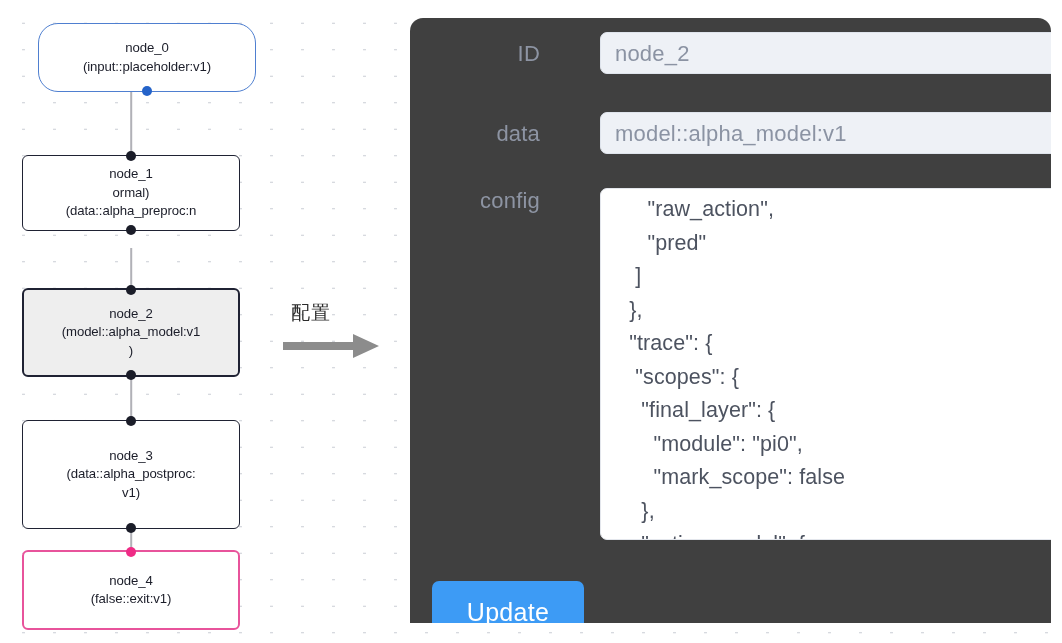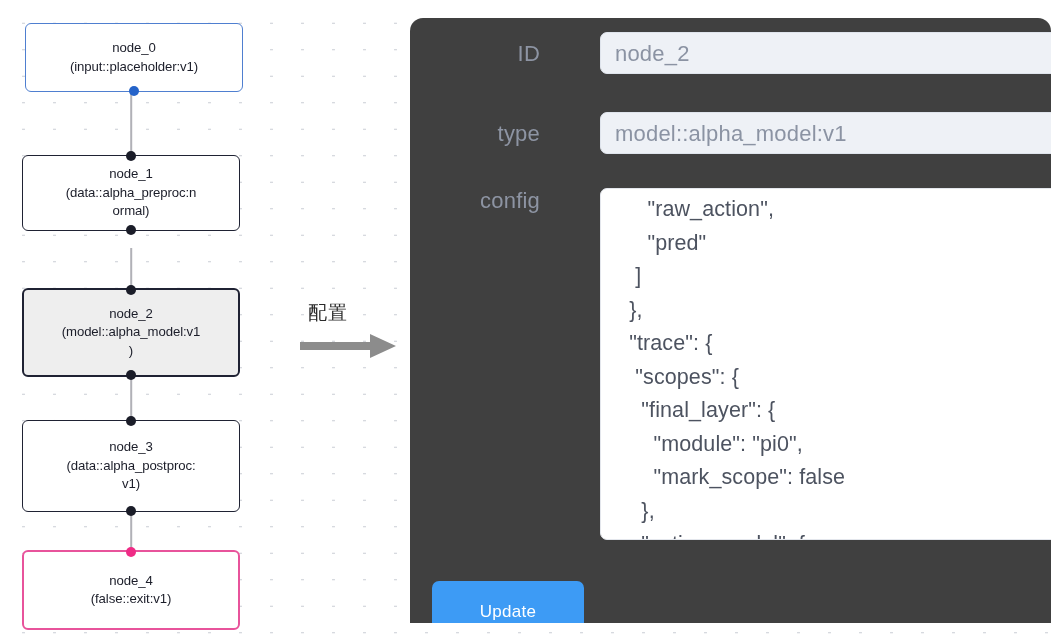--- a/index.html
+++ b/index.html
@@ -51,21 +51,21 @@
   .handle.blue{background:#2563c9;}
   .handle.pink{background:#ef2b86;}
 
   
   .edge{
     position:absolute;width:1.6px;background:#b1b1b7;left:131px;
     transform:translateX(-50%);
   }
 
   
-  #arrow-group{position:absolute;left:300px;top:300px;width:110px;height:62px;}
+  #arrow-group{position:absolute;left:283px;top:300px;width:110px;height:62px;}
   #arrow-label{
     position:absolute;left:8px;top:0;
     font-size:19px;color:#2b2b2b;letter-spacing:1px;
     font-family:"DejaVu Sans",sans-serif;
   }
   #arrow-shape{position:absolute;left:0;top:32px;}
 
   
   #panel{
     position:absolute;left:410px;top:18px;width:641px;height:605px;
@@ -131,62 +131,62 @@
     letter-spacing:0.1px;
     overflow:hidden;
   }
 
   #update-button{
     position:absolute;left:22px;top:563px;
     width:152px;height:52px;
     background:#3d9bf5;
     border:none;border-radius:7px;
     color:#ffffff;
-    font-size:17px;
+    font-size:25px;
     font-family:"Liberation Sans","DejaVu Sans",sans-serif;
     letter-spacing:0.3px;
     cursor:pointer;
     text-align:center;
     line-height:40px;
     padding:11px;
   }
 </style>
 </head>
 <body>
 
 <div id="canvas">
 
   <div class="edge" style="top:92px;height:63px;"></div>
   <div class="edge" style="top:248px;height:50px;"></div>
   <div class="edge" style="top:377px;height:43px;"></div>
   <div class="edge" style="top:512px;height:38px;"></div>
 
-  <div class="node input" style="left:25px;top:23px;width:218px;height:69px;">
+  <div class="node input" style="left:38px;top:23px;width:218px;height:69px;border-radius:20px;">
     <span class="ln">node_0</span>
     <span class="ln">(input::placeholder:v1)</span>
     <span class="handle bot blue"></span>
   </div>
 
   <div class="node" style="left:22px;top:155px;width:218px;height:76px;">
     <span class="ln">node_1</span>
+    <span class="ln">ormal)</span>
     <span class="ln">(data::alpha_preproc:n</span>
-    <span class="ln">ormal)</span>
     <span class="handle top"></span>
     <span class="handle bot"></span>
   </div>
 
   <div class="node selected" style="left:22px;top:288px;width:218px;height:89px;">
     <span class="ln">node_2</span>
     <span class="ln">(model::alpha_model:v1</span>
     <span class="ln">)</span>
     <span class="handle top"></span>
     <span class="handle bot"></span>
   </div>
 
-  <div class="node" style="left:22px;top:420px;width:218px;height:92px;">
+  <div class="node" style="left:22px;top:420px;width:218px;height:109px;">
     <span class="ln">node_3</span>
     <span class="ln">(data::alpha_postproc:</span>
     <span class="ln">v1)</span>
     <span class="handle top"></span>
     <span class="handle bot"></span>
   </div>
 
   <div class="node output" style="left:22px;top:550px;width:218px;height:80px;">
     <span class="ln">node_4</span>
     <span class="ln">(false::exit:v1)</span>
@@ -202,21 +202,21 @@
 </div>
 
 <div id="panel">
 
   <div class="field-row" id="row-id">
     <div class="field-label">ID</div>
     <div class="field-input">node_2</div>
   </div>
 
   <div class="field-row" id="row-type">
-    <div class="field-label">type</div>
+    <div class="field-label">data</div>
     <div class="field-input">model::alpha_model:v1</div>
   </div>
 
   <div class="field-row" id="row-config">
     <div class="field-label">config</div>
     <div id="config-box">
       <pre id="config-text">      "raw_action",
       "pred"
     ]
    },

